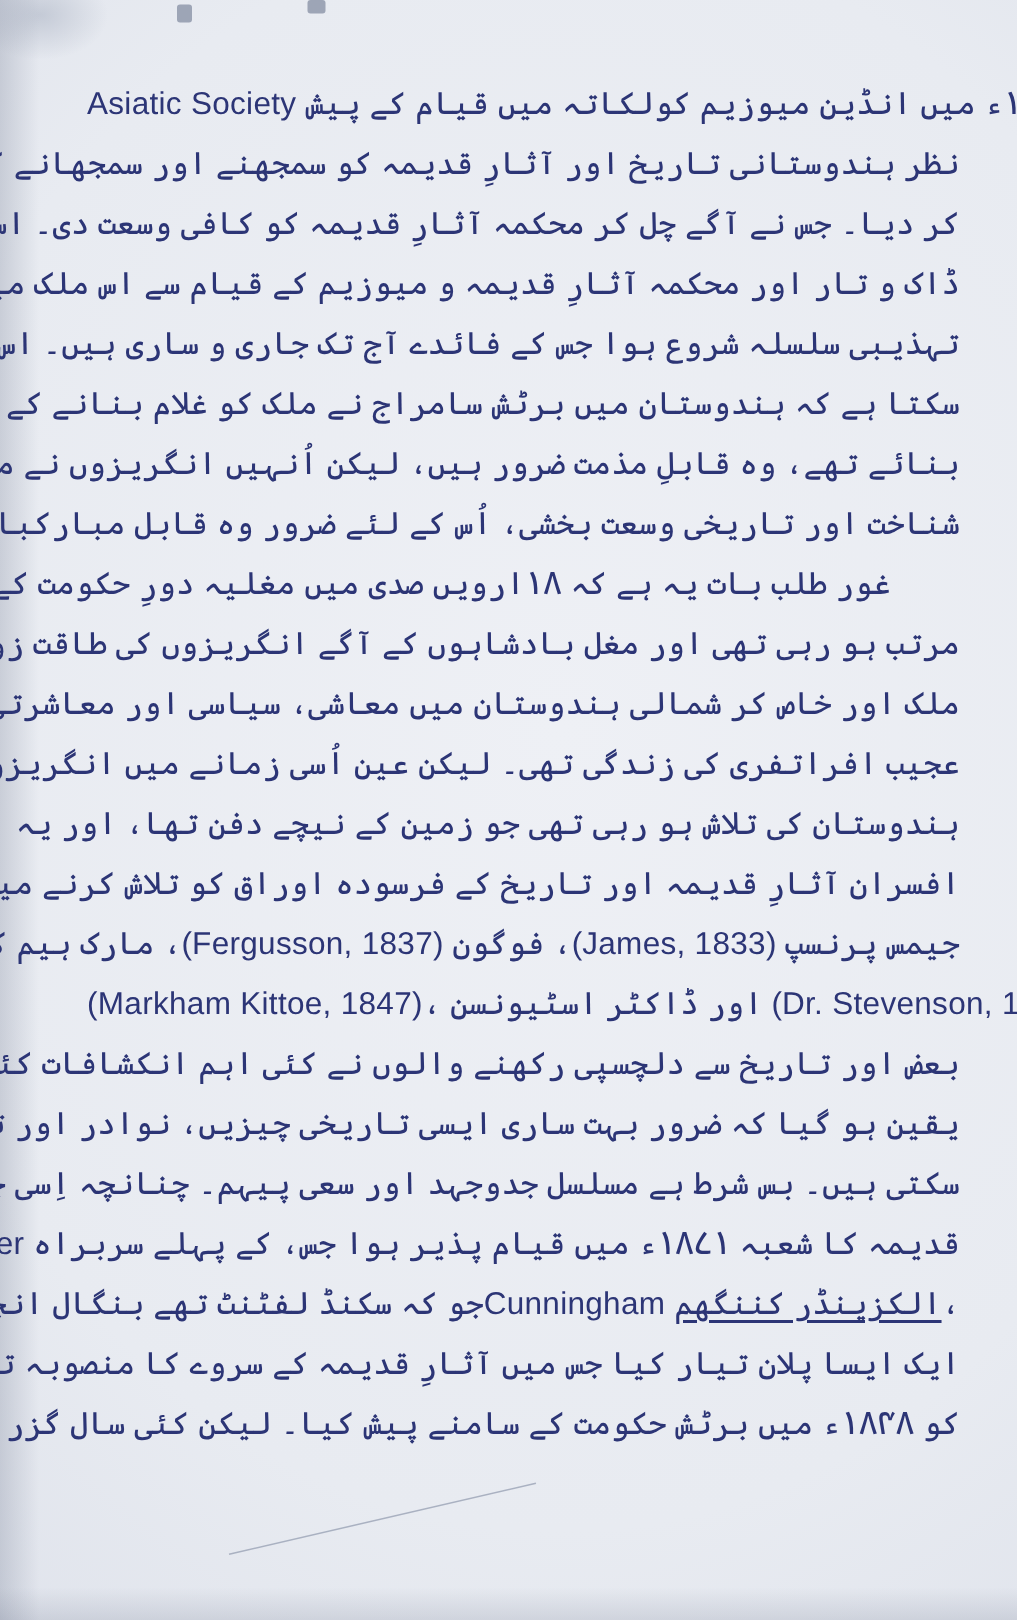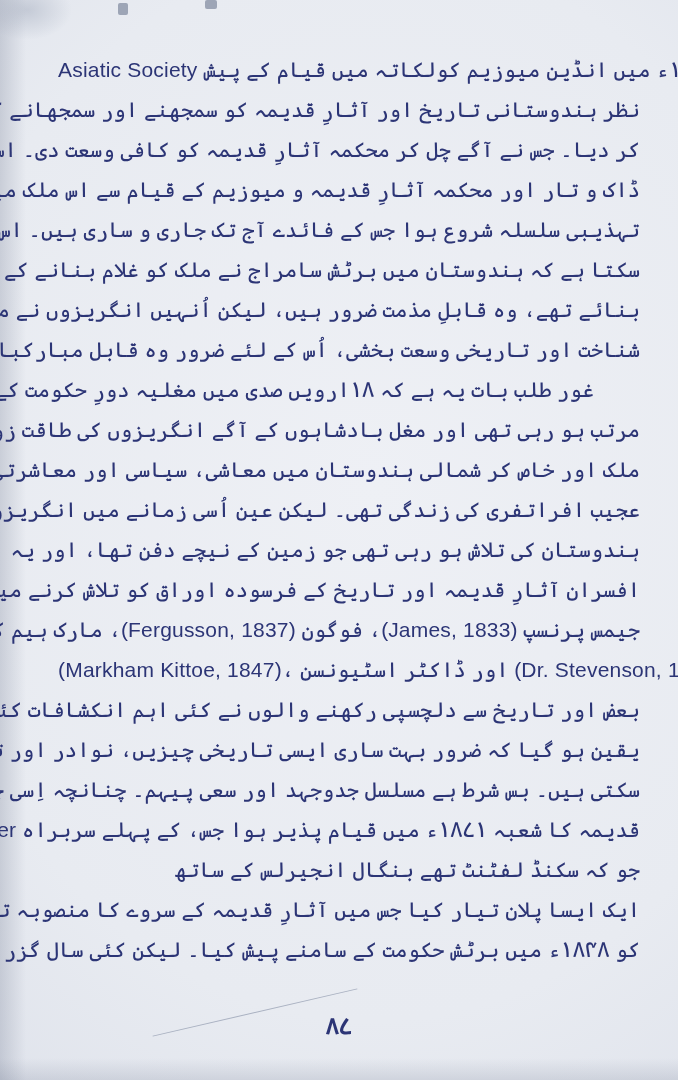--- a/index.html
+++ b/index.html
@@ -90,21 +90,21 @@
         <div class="line">عجیب افراتفری کی زندگی تھی۔ لیکن عین اُسی زمانے میں انگریزوں کے ہاتھوں ایک ایسے</div>
         <div class="line">ہندوستان کی تلاش ہو رہی تھی جو زمین کے نیچے دفن تھا، اور یہ انگلستان سے آئے ہوئے</div>
         <div class="line">افسران آثارِ قدیمہ اور تاریخ کے فرسودہ اوراق کو تلاش کرنے میں منہمک تھے۔ جن میں</div>
         <div class="line">جیمس پرنسپ (James, 1833)، فوگون (Fergusson, 1837)، مارک ہیم کیٹو</div>
         <div class="line">(Markham Kittoe, 1847)، اور ڈاکٹر اسٹیونسن (Dr. Stevenson, 1853) یا</div>
         <div class="line">بعض اور تاریخ سے دلچسپی رکھنے والوں نے کئی اہم انکشافات کئے، جس سے اِس بات کا</div>
         <div class="line">یقین ہو گیا کہ ضرور بہت ساری ایسی تاریخی چیزیں، نوادر اور تہذیبیں تلاش کرنے سے مل</div>
         <div class="line">سکتی ہیں۔ بس شرط ہے مسلسل جدوجہد اور سعی پیہم۔ چنانچہ اِسی جدوجہد کے لئے آثارِ</div>
         <div class="line">قدیمہ کا شعبہ ۱۸۷۱ء میں قیام پذیر ہوا جس، کے پہلے سربراہ Alexender</div>
         <div class="line split">
+          <span class="seg-left">Cunningham <u>الکزینڈر کننگھم</u>،</span>
           <span class="seg-right">جو کہ سکنڈ لفٹنٹ تھے بنگال انجیرلس کے ساتھ</span>
         </div>
         <div class="line">ایک ایسا پلان تیار کیا جس میں آثارِ قدیمہ کے سروے کا منصوبہ تھا۔ اس طرح اس پلان</div>
         <div class="line">کو ۱۸۴۸ء میں برٹش حکومت کے سامنے پیش کیا۔ لیکن کئی سال گزر جانے کے بعد بھی</div>
       </div>
     </div>
 
-  <div class="page-number">۸۷</div>
 </div>
 
 </body></html>

